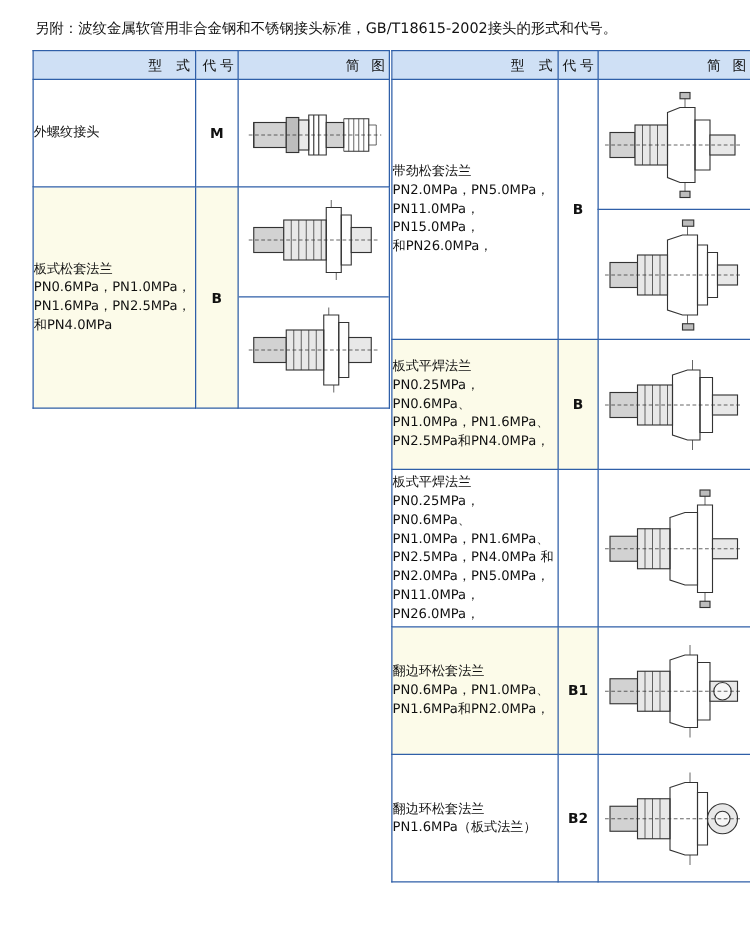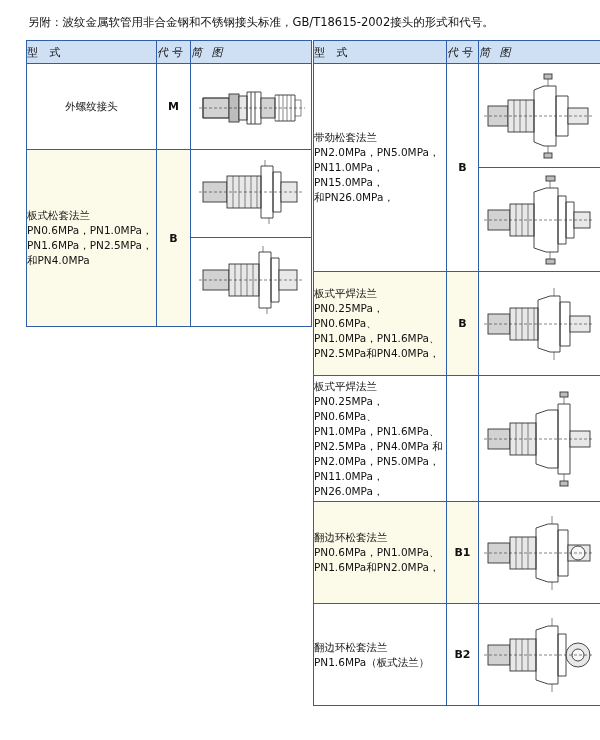--- a/index.html
+++ b/index.html
@@ -46,32 +46,32 @@
     border: 1px solid #2f5fa8;
     vertical-align: middle;
     padding: 0;
   }
   thead th {
     background: #cfe0f5;
     height: 22px;
     font-size: 11px;
     font-weight: normal;
     color: #111;
-    text-align: left;
+    text-align: right;
     letter-spacing: 4px;
   }
-  thead th.code, thead th.fig { letter-spacing: 3px; font-style: italic; }
+  thead th.code, thead th.fig { letter-spacing: 3px; }
 
   td.name {
     font-size: 10.5px;
     line-height: 15px;
     padding: 5px 6px;
     color: #111;
   }
-  td.name.center { text-align: center; }
+  td.name.center { }
   td.code {
     text-align: center;
     font-size: 11px;
     font-weight: bold;
     color: #111;
   }
   td.fig { padding: 0; }
   .tint { background: #fcfbe9; }
   .white { background: #ffffff; }
 

